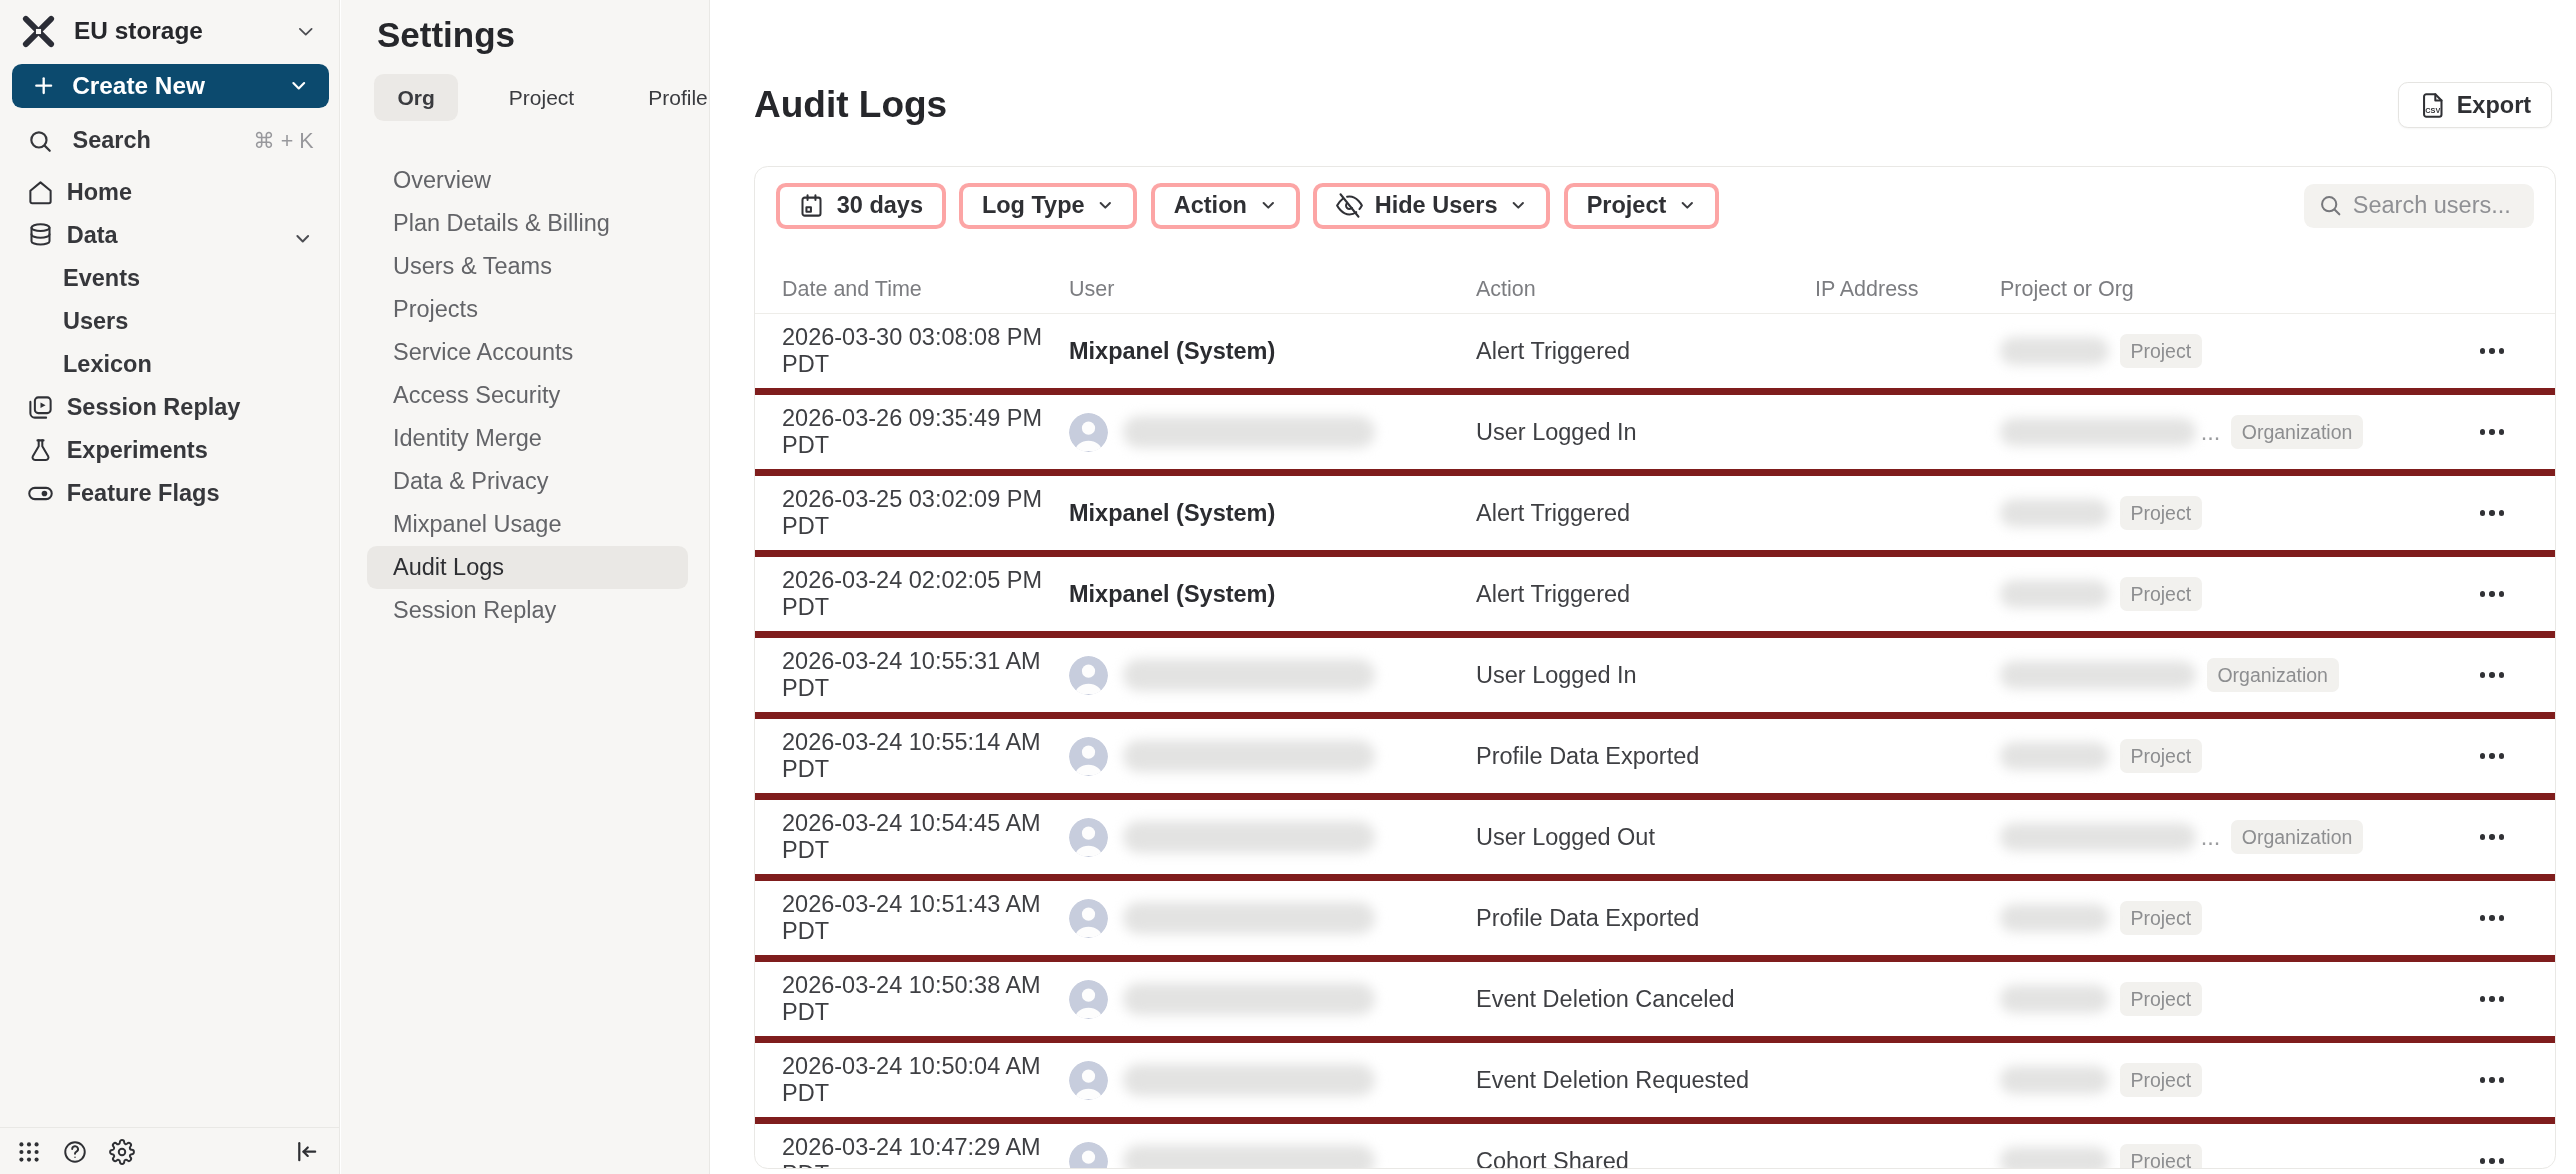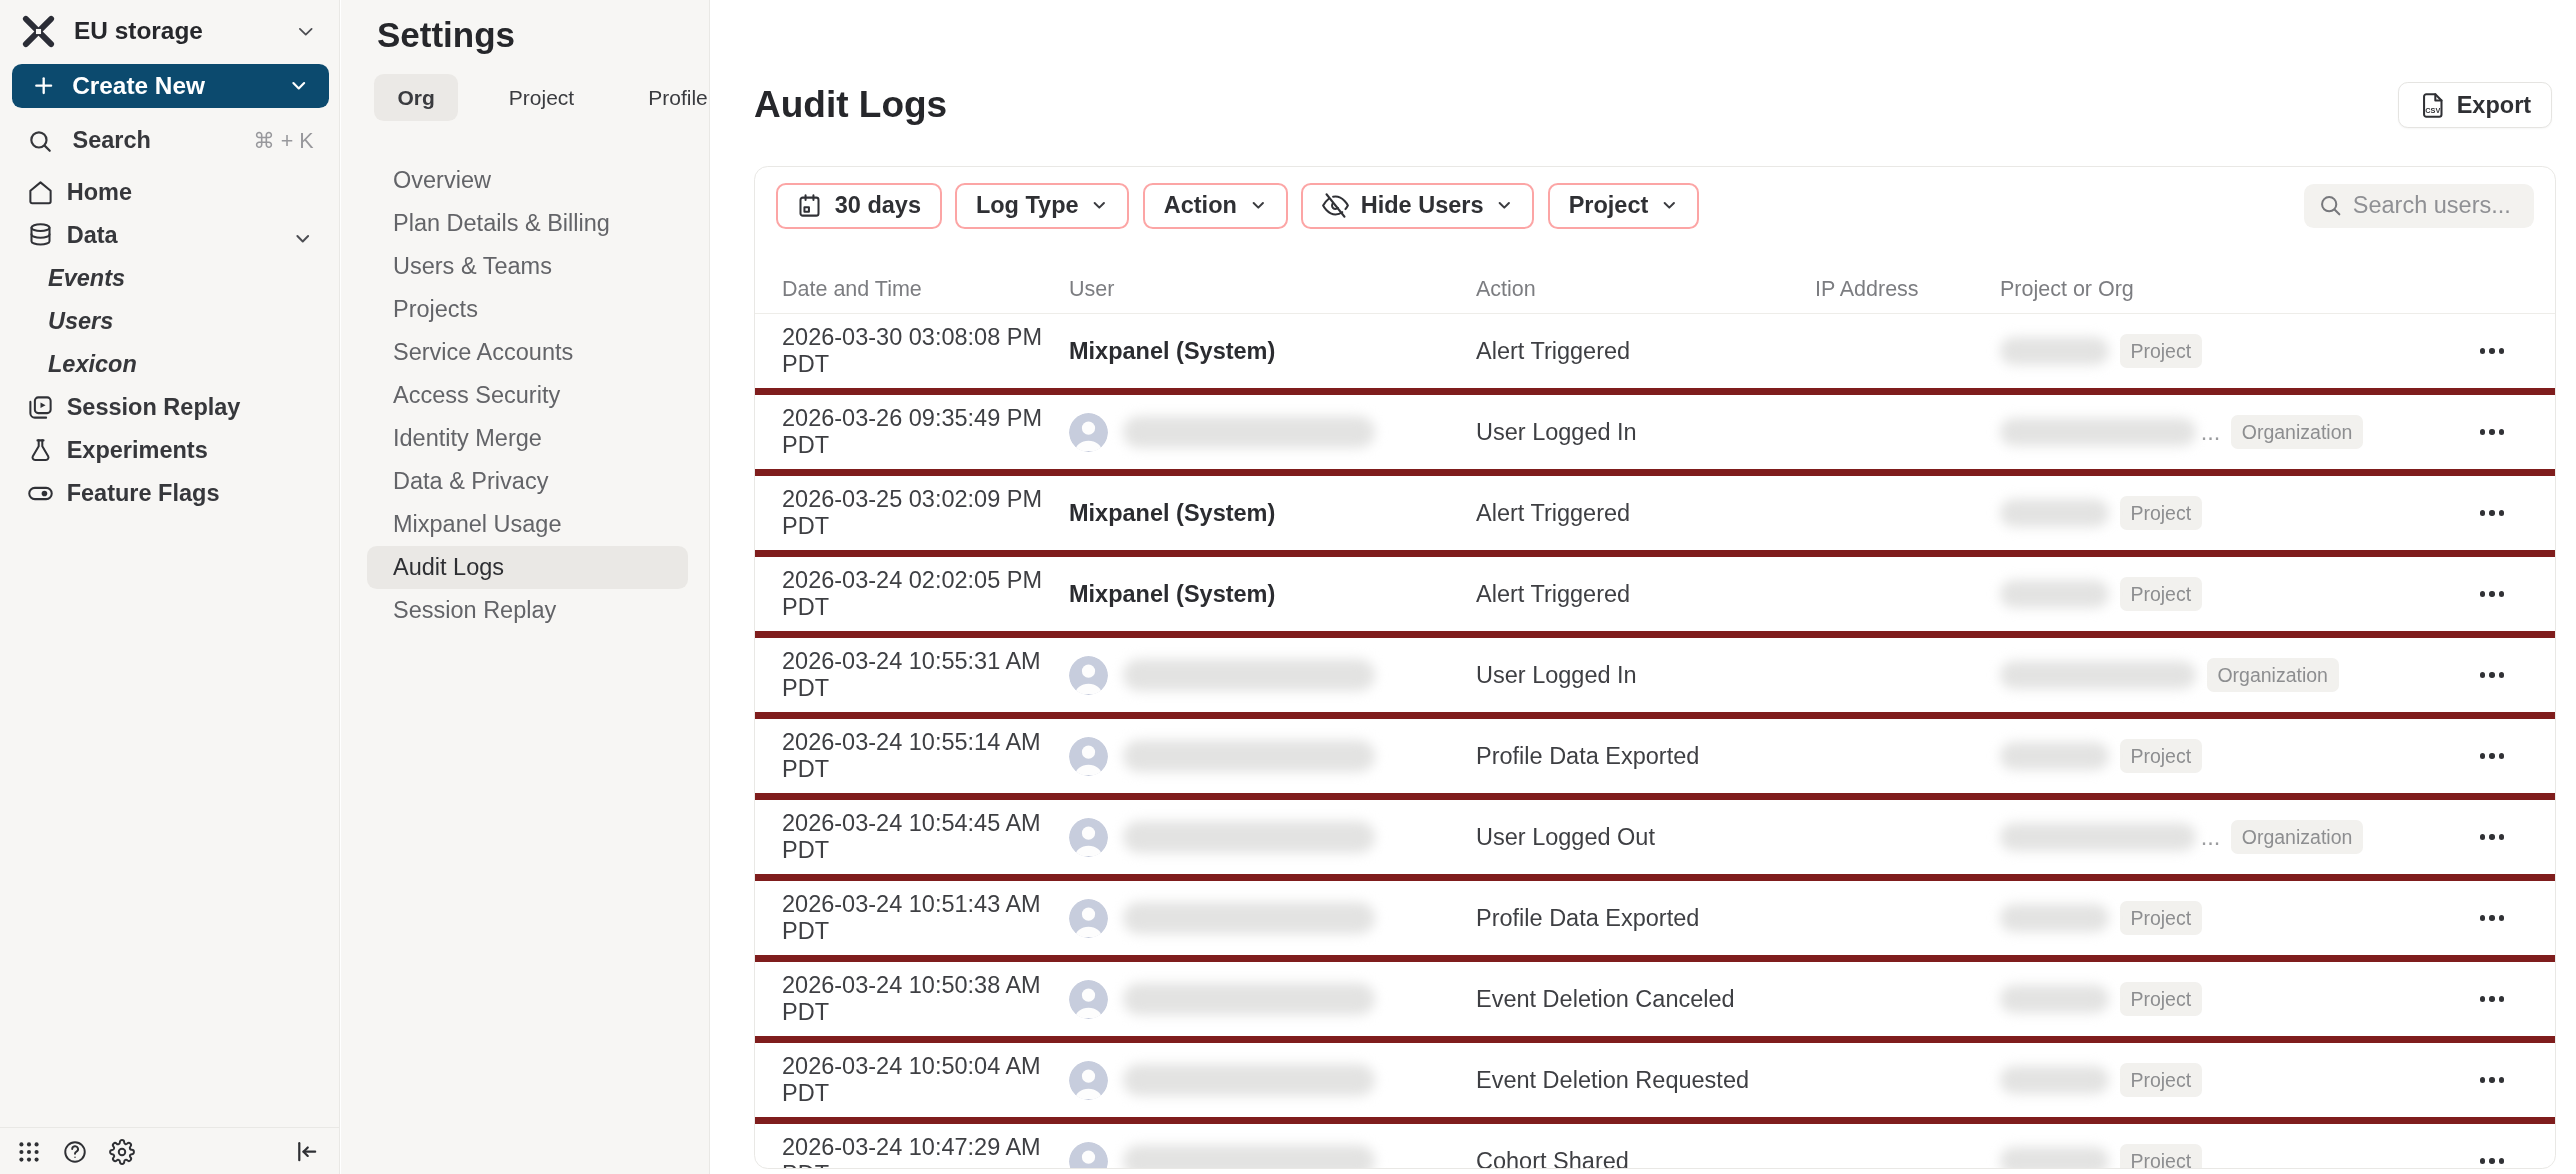--- a/index.html
+++ b/index.html
@@ -31,21 +31,21 @@
   .search-row { position:absolute; top:119px; left:0; width:100%; height:43px;
     display:flex; align-items:center; padding:0 25.4px 0 27px; cursor:pointer; }
   .search-row .sic { width:26px; height:26px; color:#36373b; stroke-width:2; }
   .search-row .lbl { margin-left:19.5px; font-size:23.5px; font-weight:600; color:#36373b; }
   .search-row .kbd { margin-left:auto; font-size:21.5px; color:#98989c; }
 
   .nav { position:absolute; top:163px; left:0; width:100%; }
   .nav-item { height:43px; display:flex; align-items:flex-end; padding:0 25.4px 0 27px; cursor:pointer; }
   .nav-item .nic { width:27px; height:27px; color:#303136; flex:0 0 27px; }
   .nav-item .lbl { margin-left:12.7px; font-size:23.5px; font-weight:600; color:#36373b; white-space:nowrap; }
-  .nav-item.sub { padding-left:48px;font-style:italic; }
+  .nav-item.sub { padding-left:63px; }
   .nav-item.sub .lbl { margin-left:0; font-weight:600; }
   .nav-item .chev { margin-left:auto; width:21.5px; height:21.5px; color:#4c4d52; stroke-width:2.2; }
 
   .side-footer { position:absolute; left:0; right:0; bottom:0; height:48px;
     border-top:1px solid #e9e8e5; display:flex; align-items:center; padding:0 19.5px 0 15.6px; }
   .foot-ic { width:26px; height:26px; color:#2f3034; cursor:pointer; }
   .foot-ic + .foot-ic { margin-left:20.5px; }
   .collapse-ic { margin-left:auto; width:25.4px; height:25.4px; color:#2f3034; cursor:pointer; stroke-width:2.1; }
 
   
@@ -68,21 +68,21 @@
     border:1px solid #e5e4e1; border-radius:9.8px; box-shadow:0 1px 2px rgba(0,0,0,.04);
     display:flex; align-items:center; gap:11px; padding:0 19.5px; cursor:pointer;
     font-family:inherit; font-size:23.5px; font-weight:600; color:#2f3034; }
   .export-btn .eic { width:27px; height:27px; }
 
   .card { position:absolute; left:43px; right:20.5px; top:166px; height:1003px;
     border:1px solid #e9e8e5; border-radius:13.7px; background:#fff; overflow:hidden; }
 
   .filterbar { position:absolute; top:15.6px; left:20.5px; right:20.5px; height:46px; display:flex; gap:13.7px; align-items:center; }
   .fbtn { height:46px; display:flex; align-items:center; gap:11.7px; padding:0 18.6px;
-    background:#fff; border:2px solid #fca5a5; border-radius:9.8px; cursor:pointer;
+    background:#fff; border:4px solid #fca5a5; border-radius:9.8px; cursor:pointer;
     font-family:inherit; font-size:23.5px; font-weight:600; color:#2f3034; }
   .fbtn .fic { width:27px; height:27px; color:#303136; }
   .fbtn .chev { width:18.6px; height:18.6px; stroke-width:2.6; color:#3c3d41; }
   .fsearch { margin-left:auto; width:230px; height:44px; background:#f3f2ef; border-radius:9.8px;
     display:flex; align-items:center; gap:10.7px; padding:0 13.7px; }
   .fsearch .sic { width:24.4px; height:24.4px; color:#77787c; stroke-width:2; flex:0 0 24.4px; }
   .fsearch input { border:none; outline:none; background:transparent; width:100%;
     font-family:inherit; font-size:23.5px; color:#5c5d61; }
   .fsearch input::placeholder { color:#8f9094; }
 

